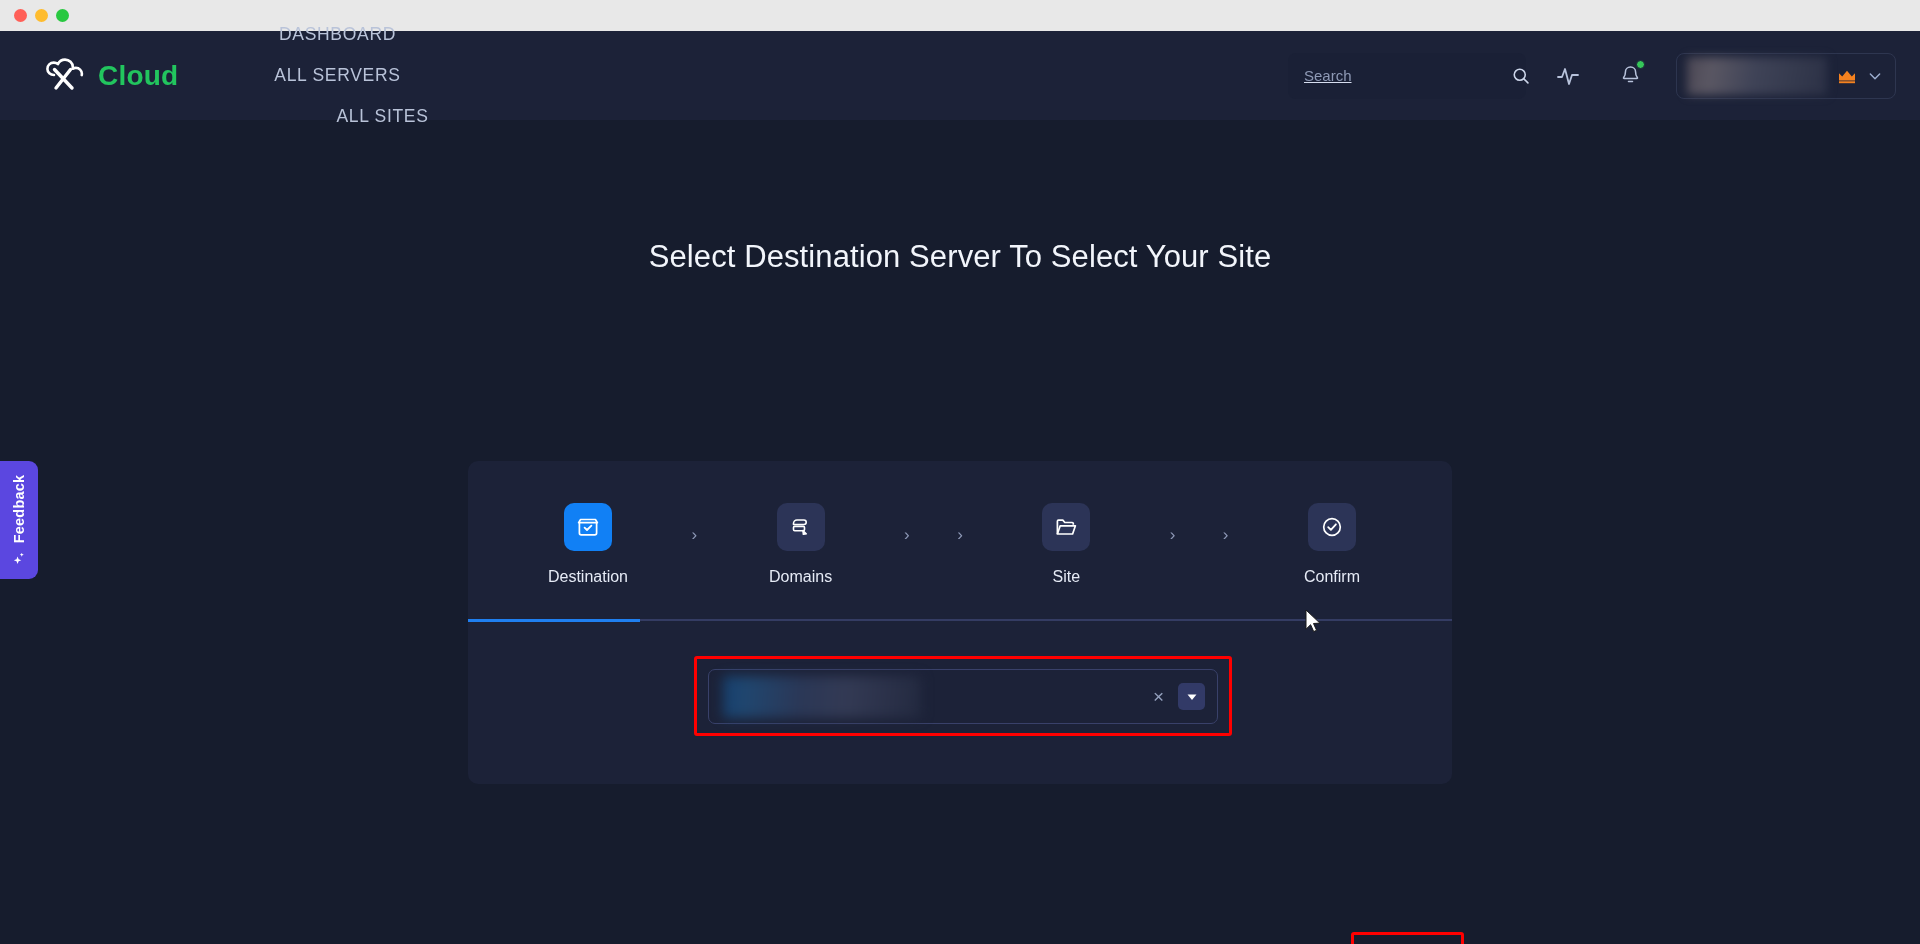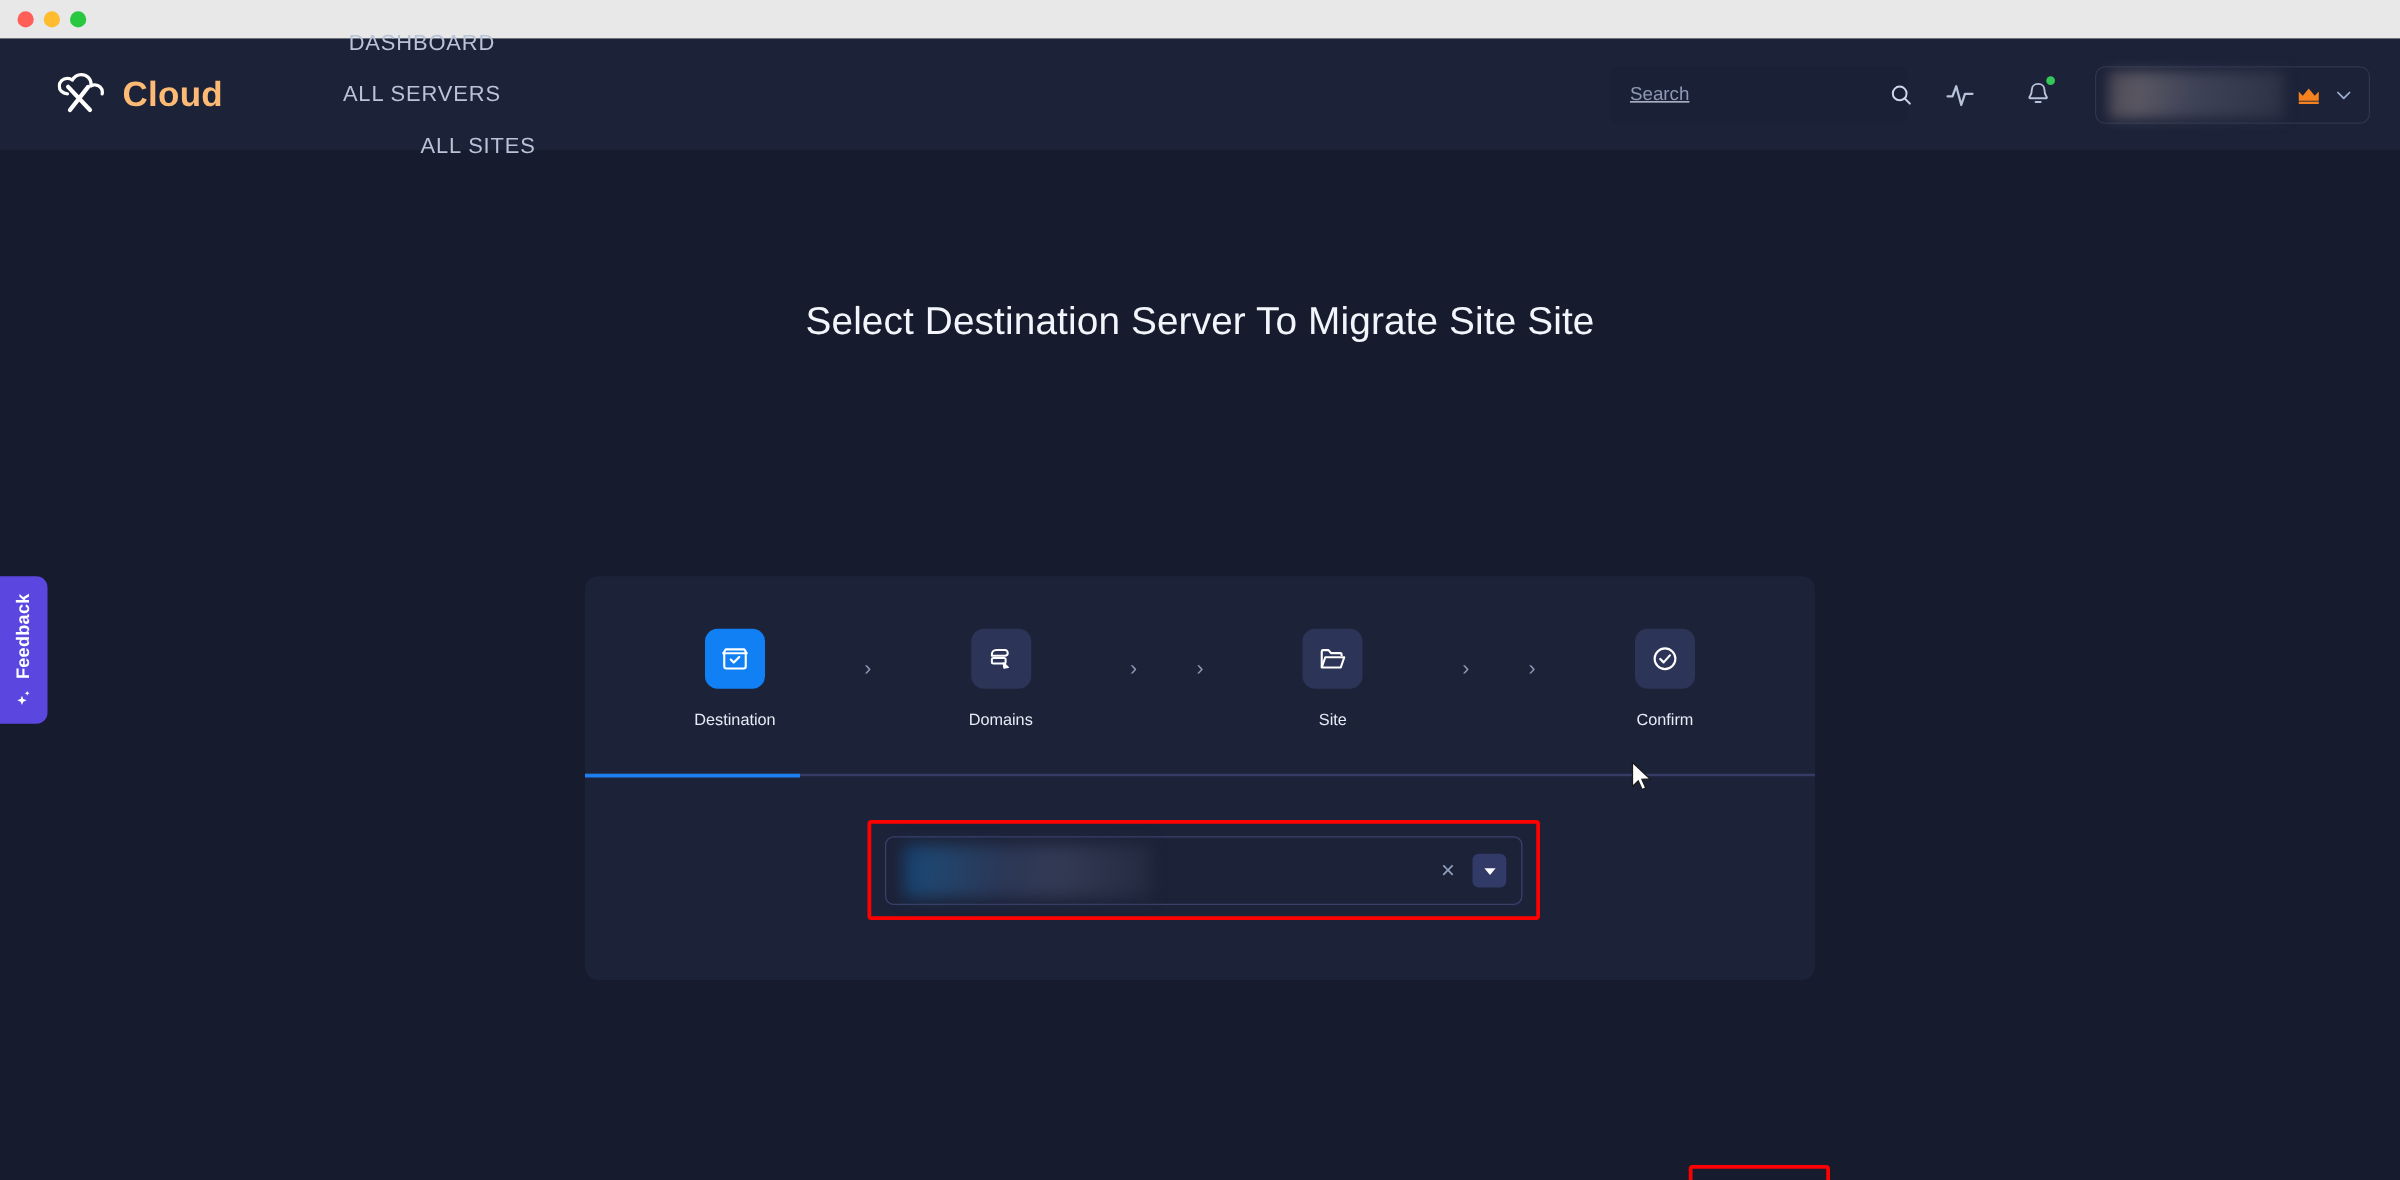--- a/index.html
+++ b/index.html
@@ -28,21 +28,21 @@
   
   .topnav {
     height: 89px; width: 100%;
     background: #1c2238;
     display: flex; align-items: center;
     padding: 0 24px 0 46px;
     position: relative;
   }
   .brand { display: flex; align-items: center; gap: 10px; }
   .brand-logo { width: 42px; height: 36px; }
-  .brand-name { color: #fdba74; font-size: 28px; font-weight: bold; letter-spacing: .2px; }
+  .brand-name { color: #22c55e; font-size: 28px; font-weight: bold; letter-spacing: .2px; }
 
   .navlinks { display: flex; align-items: center; margin-left: 96px; gap: 0; flex-direction: column; }
   .navlink {
     color: #b9c3d9; font-size: 17.5px; letter-spacing: .7px;
     padding: 10px 0; margin-right: 90px; cursor: pointer; white-space: nowrap;
   }
   .navlink:last-child { margin-right: 0; }
 
   .nav-right { margin-left: auto; display: flex; align-items: center; gap: 0; }
 
@@ -119,21 +119,21 @@
   }
   .arrow-sep {
     color: #8d98b6; font-size: 17px; margin-top: 22px; user-select: none;
   }
   .step { display: flex; flex-direction: column; align-items: center; width: 112px; cursor: pointer; }
   .step-icon {
     width: 48px; height: 48px; border-radius: 10px;
     background: #2c3457; display: flex; align-items: center; justify-content: center;
   }
   .step.active .step-icon { background: #1180f5; }
-  .step-label { margin-top: 17px; color: #e6ebf6; font-size: 13px; }
+  .step-label { margin-top: 17px; color: #e6ebf6; font-size: 16px; }
 
   .step-underline-track {
     position: absolute; left: 0; right: 0; top: 158px;
     height: 2px; background: #343c63;
   }
   .step-underline-fill {
     position: absolute; left: 0; top: 158px;
     width: 172px; height: 2.5px; background: #1f7ff0;
   }
 
@@ -246,21 +246,21 @@
       <svg width="15" height="15" viewBox="0 0 24 24">
         <path d="M8 2.5l1.7 4.3L14 8.5l-4.3 1.7L8 14.5l-1.7-4.3L2 8.5l4.3-1.7z" fill="#ffffff"></path>
         <path d="M17 12l.9 2.3 2.3.9-2.3.9L17 18.4l-.9-2.3-2.3-.9 2.3-.9z" fill="#ffffff"></path>
       </svg>
       <span class="feedback-text">Feedback</span>
     </div>
   </div>
 
   <div class="page">
 
-    <h1 class="page-title">Select Destination Server To Migrate Site Site</h1>
+    <h1 class="page-title">Select Destination Server To Select Your Site</h1>
 
     <div class="card">
 
       <div class="stepper">
 
         <div class="step active">
           <div class="step-icon">
             <svg width="24" height="24" viewBox="0 0 24 24">
               <path d="M3.4 7.6V18c0 1 .8 1.8 1.8 1.8h13.6c1 0 1.8-.8 1.8-1.8V7.6" fill="none" stroke="#fff" stroke-width="1.7" stroke-linejoin="round"></path>
               <path d="M2.6 7.6h18.8l-2-3.1H4.6z" fill="none" stroke="#fff" stroke-width="1.7" stroke-linejoin="round"></path>

